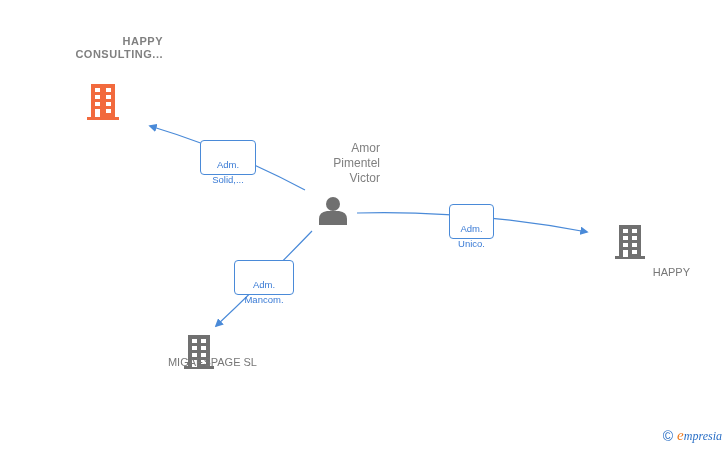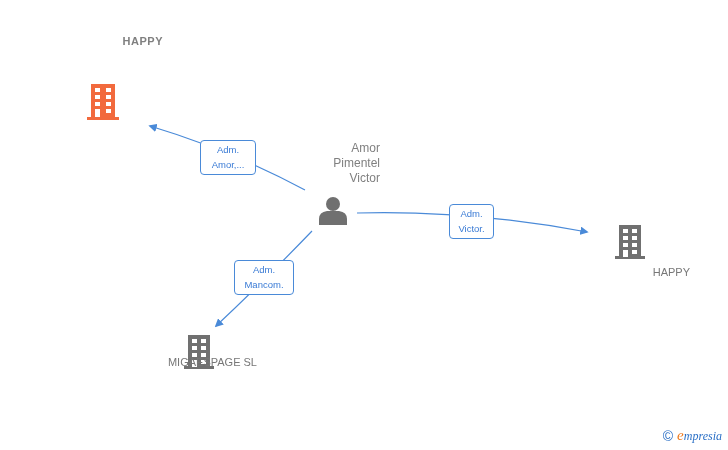--- a/index.html
+++ b/index.html
@@ -6,21 +6,21 @@
   body { width:728px; height:450px; position:relative; overflow:hidden;
          font-family:"Liberation Sans", sans-serif; }
   svg.edges { position:absolute; left:0; top:0; }
   .node-label { position:absolute; text-align:right; color:#777777;
                 font-size:11px; line-height:13px; }
   .node-label.bold { font-weight:bold; color:#808080; letter-spacing:0.5px; }
   .person-label { font-size:12px; line-height:15px; color:#808080; }
   .icon { position:absolute; }
   .edge-label { position:absolute; background:#fff; border:1px solid #4a8ad8;
                 border-radius:4px; color:#3a7bd5; font-size:9.5px; line-height:15px;
-                text-align:center; padding:1px 5px; box-sizing:border-box; }
+                text-align:center; padding:16px 5px; box-sizing:border-box; }
   .footer { position:absolute; right:6px; bottom:6px; display:flex; align-items:center; gap:4px; }
   .copy { color:#2a6fc6; font-size:14px; }
   .brand { color:#2a6fc6; font-family:Liberation Serif, serif; font-style:italic; font-size:12px; }
   .brand .e { color:#f07a1c; font-size:15px; }
 </style>
 </head>
 <body>
 
 <svg class="edges" width="728" height="450">
   <defs>
@@ -28,20 +28,21 @@
       <path d="M0,0 L10,5 L0,10 z" fill="#4a8ad8"></path>
     </marker>
   </defs>
   <path d="M305,190 Q230,150 150,126" fill="none" stroke="#4a8ad8" stroke-width="1.2" marker-end="url(#arrow)"></path>
   <path d="M357,213 Q470,210 587,232" fill="none" stroke="#4a8ad8" stroke-width="1.2" marker-end="url(#arrow)"></path>
   <path d="M312,231 Q260,285 216,326" fill="none" stroke="#4a8ad8" stroke-width="1.2" marker-end="url(#arrow)"></path>
 </svg>
 
 <div class="node-label bold" style="left:43px; top:35px; width:120px;">
   <div>HAPPY</div>
+  <div>CONSULTING...</div>
 </div>
 <svg class="icon" style="left:87px; top:84px;" width="32" height="36" viewBox="0 0 32 36">
   <rect x="4" y="0" width="24" height="34" fill="#f26a3d"></rect>
   <rect x="0" y="33" width="32" height="3" fill="#f26a3d"></rect>
   <g fill="#fff">
     <rect x="8" y="4" width="5" height="4"></rect>
       <rect x="19" y="4" width="5" height="4"></rect>
     <rect x="8" y="11" width="5" height="4"></rect>
       <rect x="19" y="11" width="5" height="4"></rect>
     <rect x="8" y="18" width="5" height="4"></rect>
@@ -92,25 +93,25 @@
     <rect x="8" y="25" width="5" height="7"></rect>
       <rect x="17" y="25" width="5" height="4"></rect>
   </g>
 </svg>
 <div class="node-label" style="left:137px; top:356px; width:120px;">
   <div>MIGAESPAGE SL</div>
 </div>
 
 <div class="edge-label" style="left:200px; top:140px; width:56px; height:35px;">
   <div>Adm.</div>
-  <div>Amor,...</div>
+  <div>Solid,...</div>
 </div>
 <div class="edge-label" style="left:449px; top:204px; width:45px; height:35px;">
   <div>Adm.</div>
-  <div>Victor.</div>
+  <div>Unico.</div>
 </div>
 <div class="edge-label" style="left:234px; top:260px; width:60px; height:35px;">
   <div>Adm.</div>
   <div>Mancom.</div>
 </div>
 
 <div class="footer">
   <span class="copy">©</span>
   <span class="brand"><span class="e">e</span><span>mpresia</span></span>
 </div>

